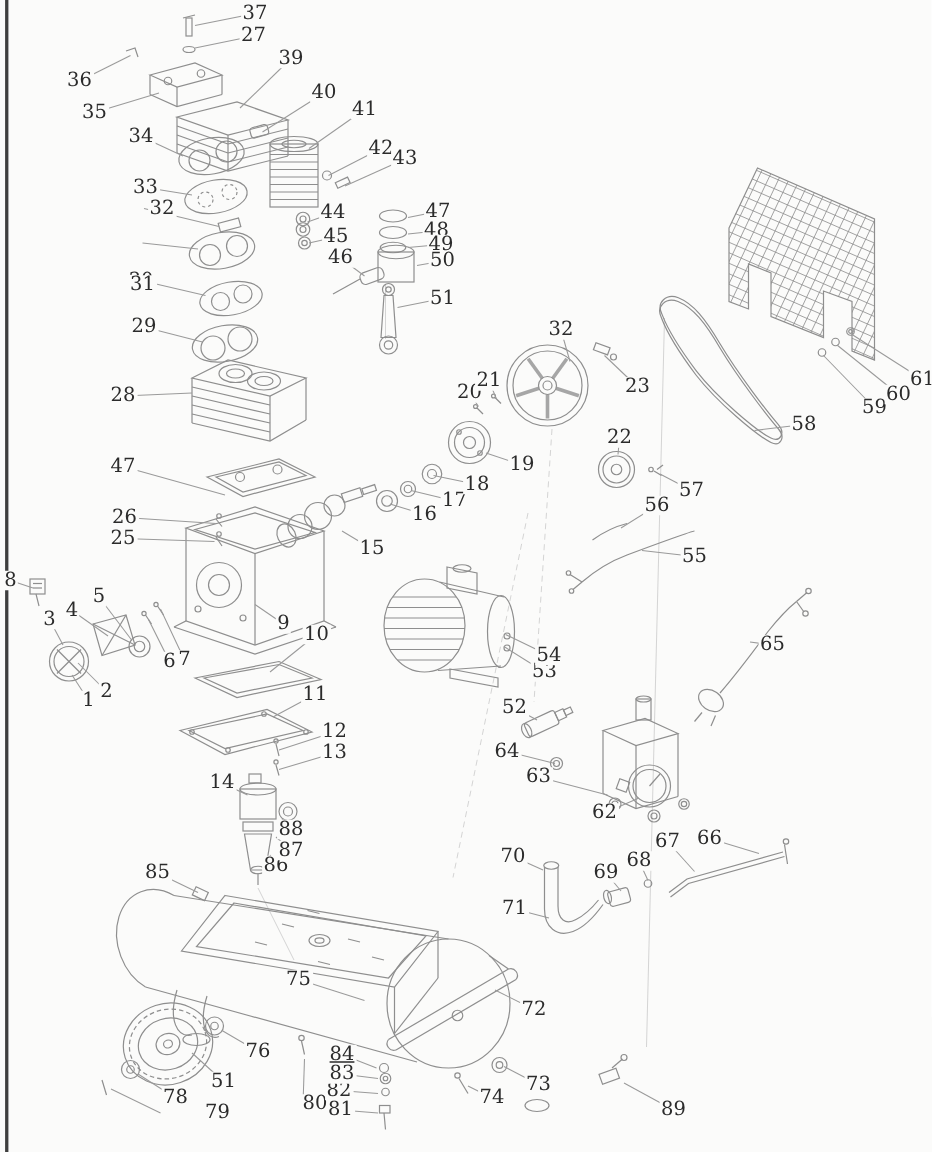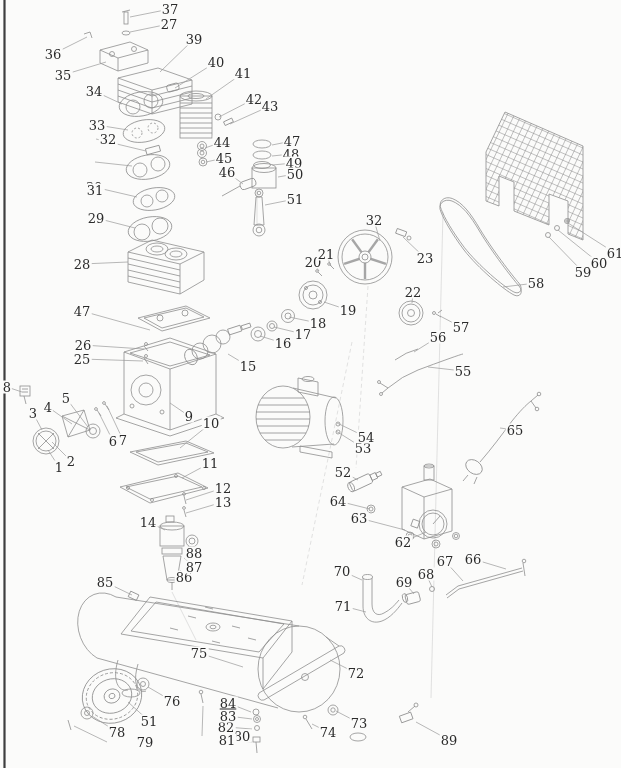--- a/index.html
+++ b/index.html
@@ -679,21 +679,21 @@
       <span class="part-label" style="left: 342px; top: 571px;">70</span>
       <span class="part-label" style="left: 343px; top: 606px;">71</span>
       <span class="part-label" style="left: 356px; top: 673px;">72</span>
       <span class="part-label" style="left: 359px; top: 723px;">73</span>
       <span class="part-label" style="left: 328px; top: 732px;">74</span>
       <span class="part-label" style="left: 199px; top: 653px;">75</span>
       <span class="part-label" style="left: 172px; top: 701px;">76</span>
       <span class="part-label" style="left: 149px; top: 721px;">51</span>
       <span class="part-label" style="left: 117px; top: 732px;">78</span>
       <span class="part-label" style="left: 107px; top: 742px; margin-left: 38px;">79</span>
-      <span class="part-label" style="left: 210px; top: 736px; margin-left: 32px;">80</span>
+      <span class="part-label" style="left: 210px; top: 736px;">80</span>
       <span class="part-label" style="left: 227px; top: 740px;">81</span>
       <span class="part-label" style="left: 226px; top: 727px;">82</span>
       <span class="part-label" style="left: 228px; top: 716px;">83</span>
       <span class="part-label" style="left: 228px; top: 703px; text-decoration: underline;">84</span>
       <span class="part-label" style="left: 105px; top: 582px;">85</span>
       <span class="part-label" style="left: 184px; top: 577px;">86</span>
       <span class="part-label" style="left: 194px; top: 567px;">87</span>
       <span class="part-label" style="left: 194px; top: 553px;">88</span>
       <span class="part-label" style="left: 449px; top: 740px;">89</span>
     </div>

